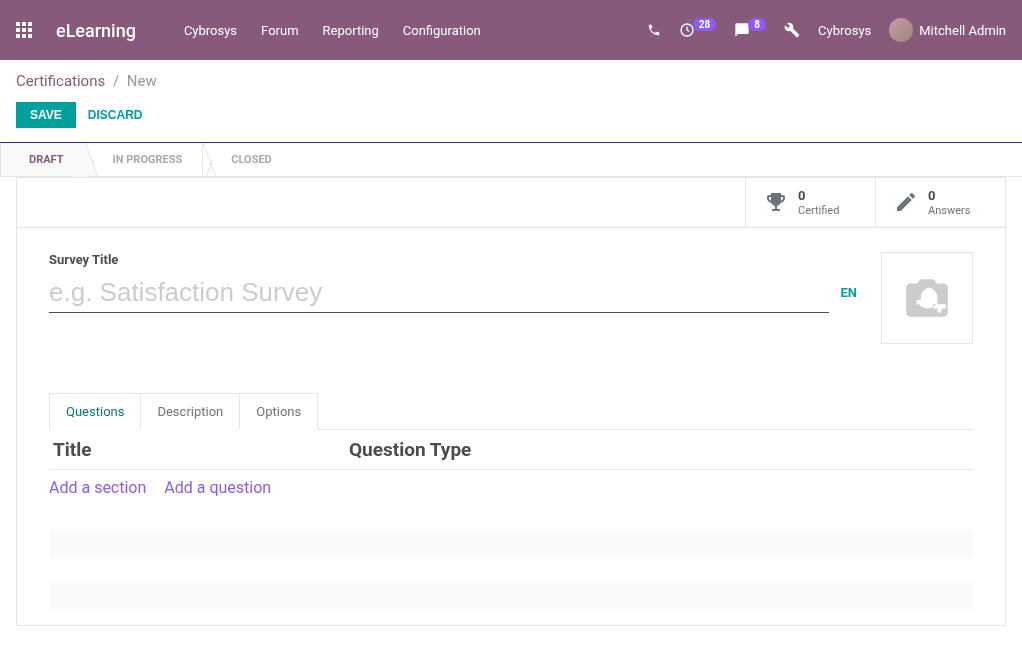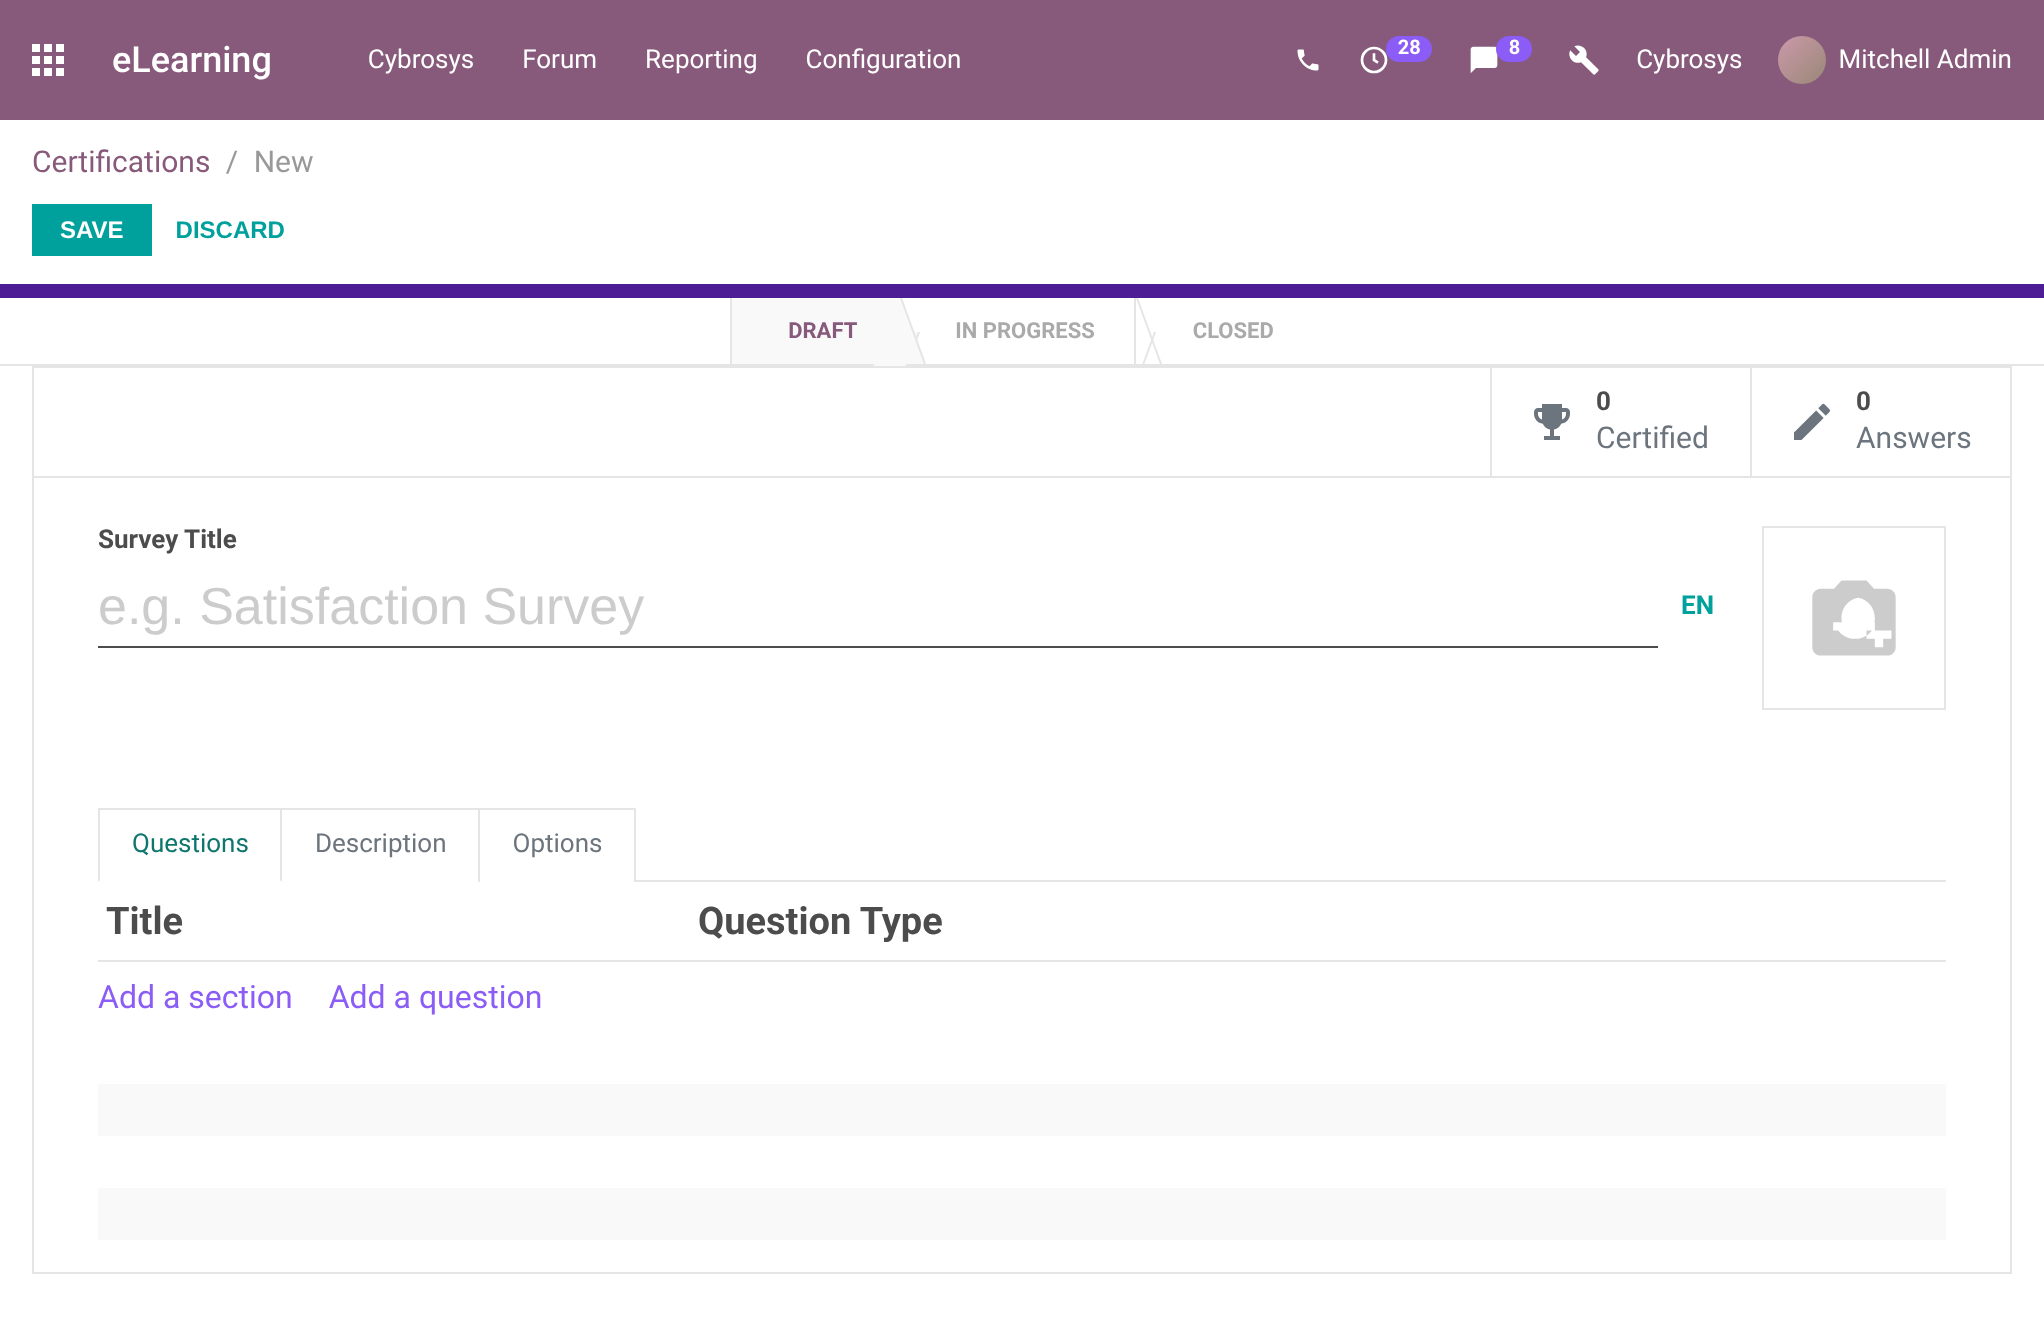--- a/index.html
+++ b/index.html
@@ -19,40 +19,40 @@
 
 .breadcrumb-bar { padding: 12px 16px 4px; }
 .breadcrumb { font-size: 15px; color: #875a7b; }
 .breadcrumb .bc-link { color: #875a7b; cursor: pointer; }
 .breadcrumb .bc-sep { color: #999; margin: 0 4px; }
 .breadcrumb .bc-current { color: #999; }
 .action-buttons { padding: 8px 16px 14px; display: flex; gap: 8px; align-items: center; }
 .btn-save { background: #00a09d; color: #fff; border: none; padding: 6px 14px; font-weight: bold; font-size: 12px; cursor: pointer; }
 .btn-discard { background: none; border: none; color: #00a09d; font-weight: bold; font-size: 12px; cursor: pointer; padding: 6px 4px; }
 
-.status-row { border-top: 7px solid #4c1d95; border-bottom: 1px solid #e5e5e5; display: flex; justify-content: center; padding: 0; background: #fff; }
+.status-row { border-top: 1px solid #4c1d95; border-bottom: 1px solid #e5e5e5; display: flex; justify-content: flex-start; padding: 0; background: #fff; }
 .status-steps { display: flex; }
 .status-step { position: relative; padding: 10px 20px 10px 28px; font-size: 11px; font-weight: bold; color: #aaa; border-left: 1px solid #e5e5e5; cursor: pointer; }
 .status-step.active { color: #875a7b; background: #f9f9f9; }
 .status-step::after { content: ""; position: absolute; right: -8px; top: 0; bottom: 0; width: 16px; background: inherit; transform: skewX(20deg); border-right: 1px solid #e5e5e5; z-index: 1; }
 .status-step::before { content: ""; position: absolute; right: -8px; top: 50%; bottom: 0; width: 16px; background: inherit; transform: skewX(-20deg); border-right: 1px solid #e5e5e5; z-index: 1; }
 .status-step:last-child::after, .status-step:last-child::before { display: none; }
 
 .content-scroll { height: calc(100vh - 170px); overflow-y: auto; padding: 0 16px; }
 .content-scroll::-webkit-scrollbar { width: 14px; }
 .content-scroll::-webkit-scrollbar-thumb { background: #ccc; border-radius: 2px; }
 .content-scroll::-webkit-scrollbar-track { background: #f0f0f0; }
 
 .form-sheet { border: 1px solid #e5e5e5; background: #fff; margin-top: 0; }
 .stat-buttons { display: flex; justify-content: flex-end; border-bottom: 1px solid #e5e5e5; }
 .stat-btn { display: flex; align-items: center; gap: 10px; padding: 10px 18px; border-left: 1px solid #e5e5e5; cursor: pointer; min-width: 130px; }
 .stat-btn svg { width: 24px; height: 24px; fill: #6c757d; }
 .stat-text { display: flex; flex-direction: column; line-height: 1.2; }
 .stat-num { font-weight: bold; color: #4c4c4c; font-size: 13px; }
-.stat-label { color: #6c757d; font-size: 15px; }
+.stat-label { color: #6c757d; font-size: 11px; }
 
 .sheet-body { padding: 24px 32px; display: flex; gap: 24px; }
 .sheet-main { flex: 1; }
 .title-label { font-size: 13px; font-weight: bold; color: #4c4c4c; margin-bottom: 6px; display: block; }
 .title-row { display: flex; align-items: center; gap: 12px; }
 .title-input { flex: 1; border: none; border-bottom: 1px solid #4c4c4c; font-size: 26px; padding: 4px 0; outline: none; color: #333; background: transparent; }
 .title-input::placeholder { color: #ccc; }
 .lang-badge { color: #00a09d; font-weight: bold; font-size: 13px; cursor: pointer; }
 .image-box { width: 92px; height: 92px; border: 1px solid #e5e5e5; display: flex; align-items: center; justify-content: center; cursor: pointer; }
 .image-box svg { width: 60px; height: 50px; fill: #ccc; }

